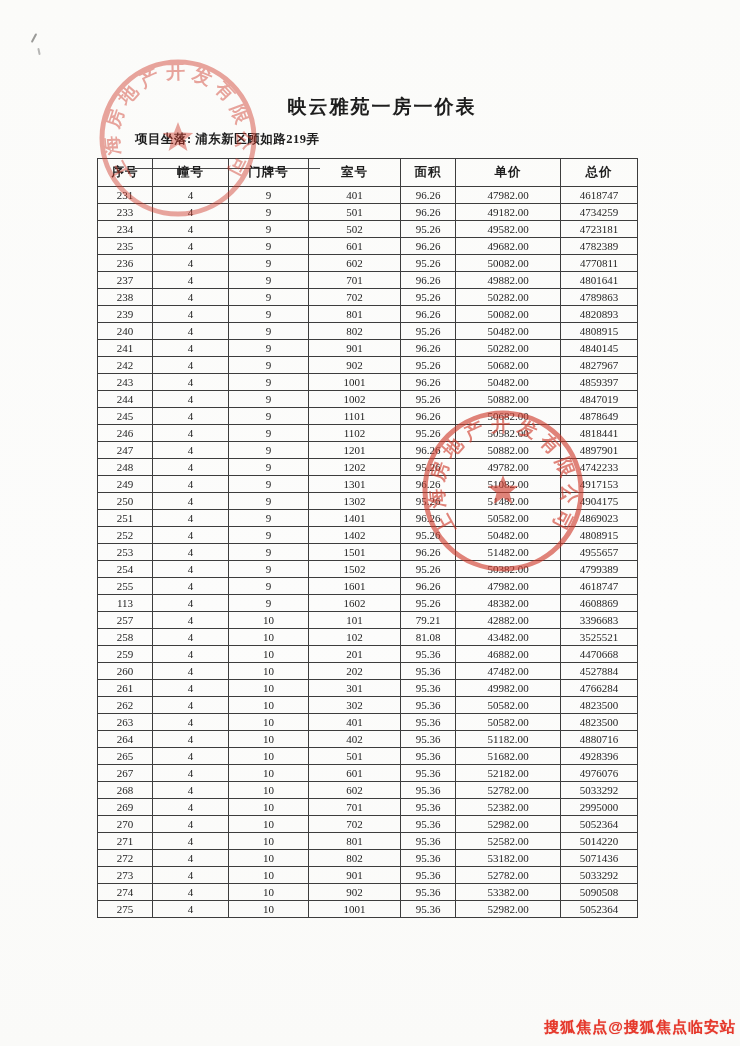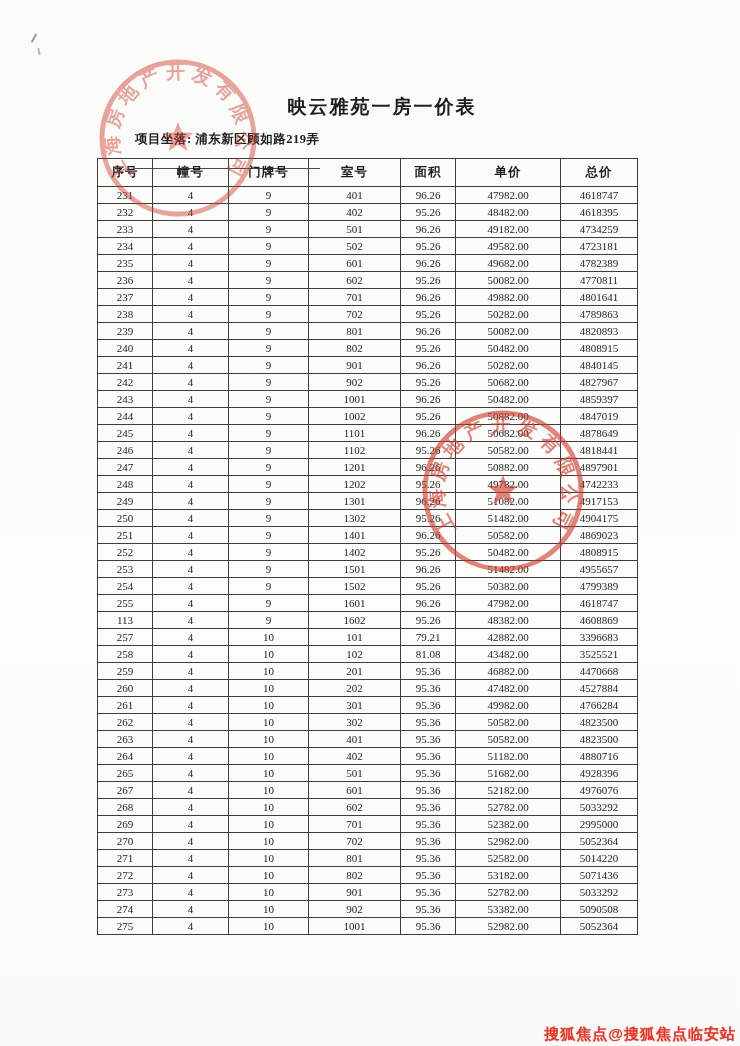--- a/index.html
+++ b/index.html
@@ -25,21 +25,21 @@
   .price-table th,.price-table td{
     border:1px solid #3d3d3d;text-align:center;padding:0;overflow:hidden;white-space:nowrap;
   }
   .price-table th{height:27px;font-size:12.5px;font-weight:bold;letter-spacing:1px;margin-top:28px;}
   .price-table td{height:16px;font-size:11px;line-height:16px;}
   .seal{position:absolute;pointer-events:none;}
   .seal-top{left:93px;top:53px;opacity:.45;}
   .seal-mid{left:418px;top:406px;opacity:.62;}
   .seal text{font-family:"Liberation Serif","DejaVu Serif",serif;font-weight:bold;}
   .watermark{
-    position:absolute;right:4px;bottom:2px;
+    position:absolute;right:4px;bottom:9px;
     font-family:"Liberation Sans","DejaVu Sans",sans-serif;
     font-size:15px;font-weight:bold;color:#e5382b;letter-spacing:1px;
     text-shadow:0 0 1px rgba(229,56,43,.55);
   }
   .artifact{position:absolute;background:#9a9a98;border-radius:1px;}
   .artifact.a1{left:33px;top:33px;width:2px;height:10px;transform:rotate(28deg);}
   .artifact.a2{left:38px;top:48px;width:2px;height:7px;transform:rotate(-12deg);opacity:.7;}
 </style>
 </head>
 <body>
@@ -76,29 +76,20 @@
       <tr>
         <td>231</td>
         <td>4</td>
         <td>9</td>
         <td>401</td>
         <td>96.26</td>
         <td>47982.00</td>
         <td>4618747</td>
       </tr>
       <tr>
-        <td>232</td>
-        <td>4</td>
-        <td>9</td>
-        <td>402</td>
-        <td>95.26</td>
-        <td>48482.00</td>
-        <td>4618395</td>
-      </tr>
-      <tr>
         <td>233</td>
         <td>4</td>
         <td>9</td>
         <td>501</td>
         <td>96.26</td>
         <td>49182.00</td>
         <td>4734259</td>
       </tr>
       <tr>
         <td>234</td>

